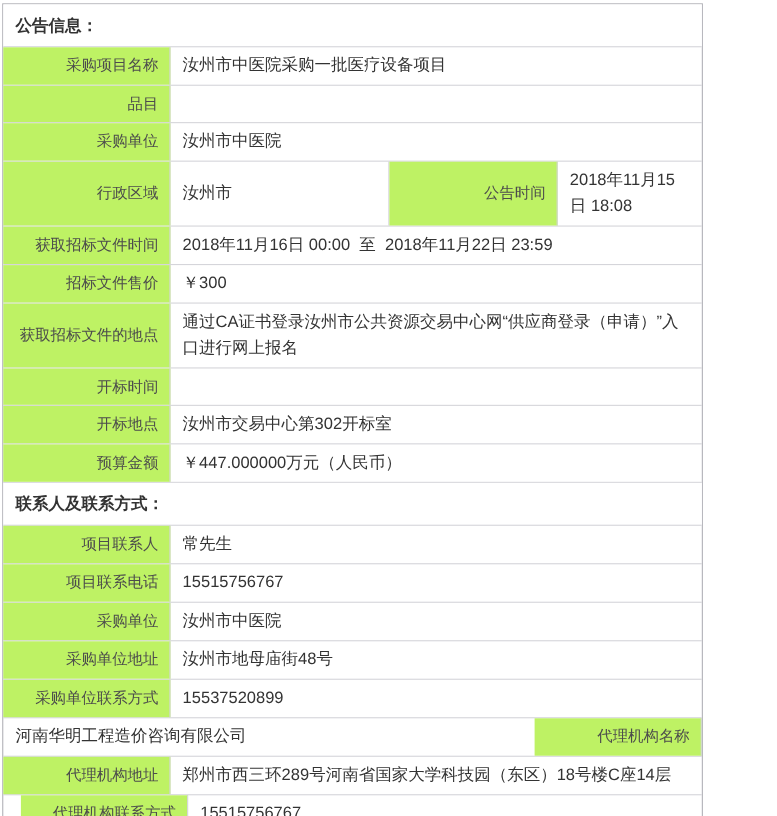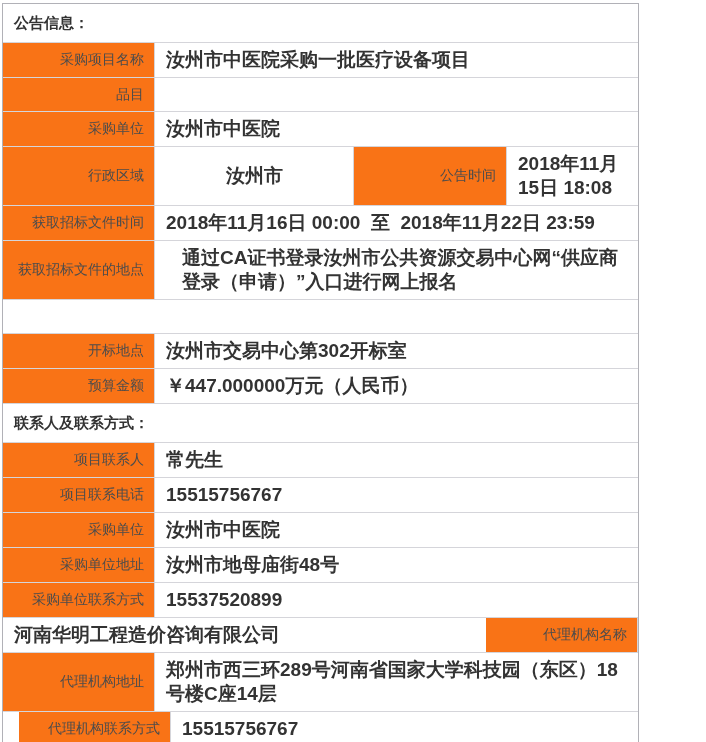--- a/index.html
+++ b/index.html
@@ -23,49 +23,48 @@
     color: #333333;
     background: #ffffff;
     border-bottom: 1px solid #d5d5da;
   }
   .row {
     display: flex;
     align-items: stretch;
     min-height: 34px;
     border-bottom: 1px solid #d5d5da;
   }
-  .row.tall { min-height: 59px; gap: 16px; }
+  .row.tall { min-height: 59px; }
   .row.last { border-bottom: none; padding-left: 16px; }
   .cell {
     display: flex;
     align-items: center;
   }
   .label {
     flex: 0 0 152px;
-    background: #f97316;
+    background: #bef264;
     justify-content: flex-end;
     text-align: right;
     padding: 4px 10px 4px 6px;
     font-size: 14px;
     color: #4c4c4c;
     border-right: 1px solid #d5d5da;
   }
   .value {
     flex: 1 1 auto;
     padding: 5px 10px 5px 11px;
-    font-size: 19px;
-    font-weight: bold;
+    font-size: 15px;
+    font-weight: normal;
     color: #333333;
     line-height: 24px;
     white-space: pre-wrap;
   }
   .value.half {
     flex: 0 0 199px;
     border-right: 1px solid #d5d5da;
-    justify-content: center;
   }
   .label.mid { flex: 0 0 153px; text-align: right; }
 </style>
 </head>
 <body>
 
 <div class="announce-table">
 
   <div class="section-header">
     <span>公告信息：</span>
@@ -103,29 +102,38 @@
     <div class="cell value"><span>2018年11月15日 18:08</span></div>
   </div>
 
   <div class="row">
     <div class="cell label">
         <span>获取招标文件时间</span>
       </div>
     <div class="cell value"><span>2018年11月16日 00:00  至  2018年11月22日 23:59</span></div>
   </div>
 
+  <div class="row">
+    <div class="cell label">
+        <span>招标文件售价</span>
+      </div>
+    <div class="cell value"><span>￥300</span></div>
+  </div>
 
   <div class="row tall">
     <div class="cell label">
         <span>获取招标文件的地点</span>
       </div>
     <div class="cell value"><span>通过CA证书登录汝州市公共资源交易中心网“供应商登录（申请）”入口进行网上报名</span></div>
   </div>
 
   <div class="row">
+    <div class="cell label">
+        <span>开标时间</span>
+      </div>
     <div class="cell value"><span></span></div>
   </div>
 
   <div class="row">
     <div class="cell label">
         <span>开标地点</span>
       </div>
     <div class="cell value"><span>汝州市交易中心第302开标室</span></div>
   </div>
 

